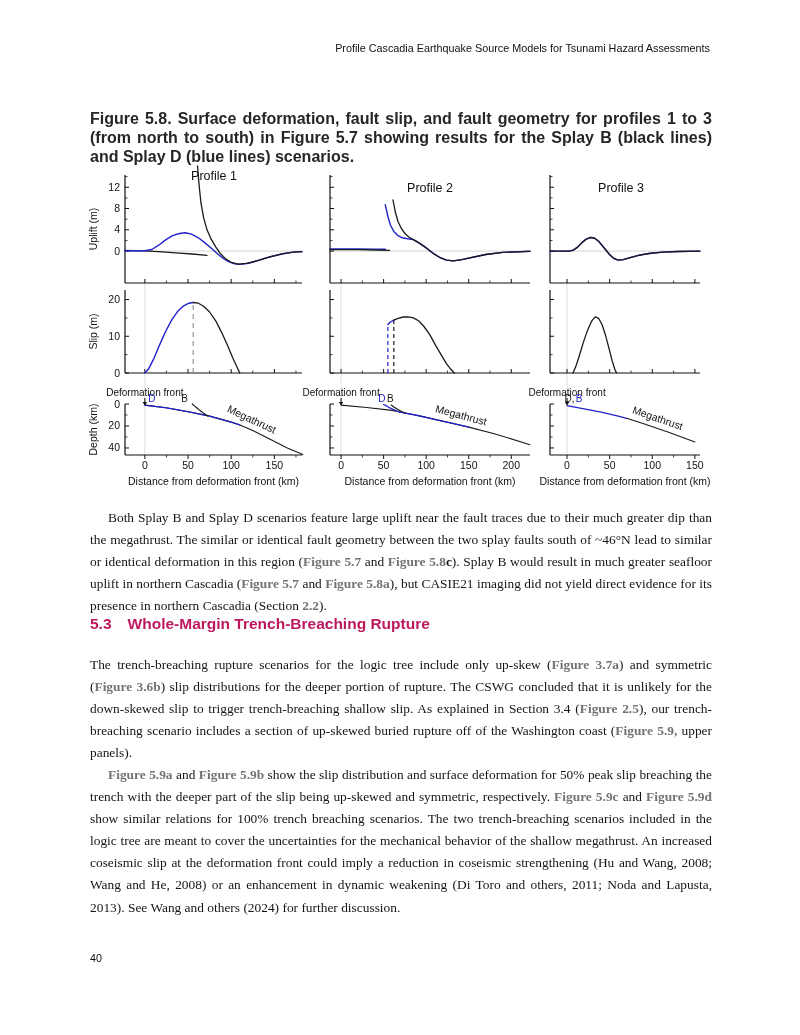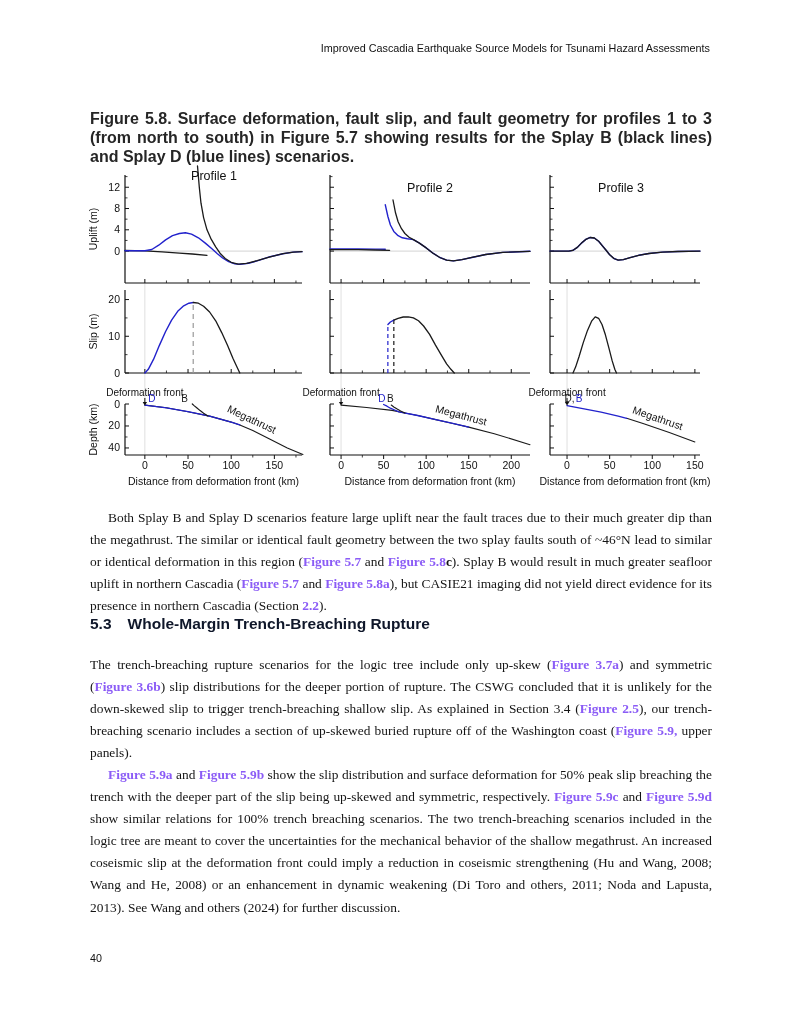--- a/index.html
+++ b/index.html
@@ -11,36 +11,36 @@
         font-family:"Liberation Sans",sans-serif;font-weight:bold;font-size:16px;
         line-height:19px;color:#262626;text-align:justify;}
   .figure-wrap{position:absolute;top:158px;left:85px;width:645px;height:347px;}
   svg{font-family:"Liberation Sans",sans-serif;}
   .body-para{position:absolute;left:90px;width:622px;margin:0;font-size:13.4px;
         line-height:22.1px;text-align:justify;color:#141414;}
   .body-para.indent{text-indent:18px;}
   .p1{top:507px;}
   .p2{top:654px;}
   .p3{top:764px;font-family:Liberation Serif, serif;}
-  .xref{color:#8b5cf6;font-weight:bold;}
+  .xref{color:#737373;font-weight:bold;}
   .bold-black{font-weight:bold;color:#141414;}
   .section-heading{position:absolute;top:615px;left:90px;width:622px;margin:0;
         font-family:"Liberation Sans",sans-serif;font-weight:bold;font-size:15.5px;
-        color:#0f172a;}
+        color:#be185d;}
   .section-heading .num{margin-right:16px;}
   .page-footer{position:absolute;top:952px;left:90px;right:90px;display:flex;
         justify-content:space-between;font-family:"Liberation Sans",sans-serif;
         font-size:10.7px;color:#111;}
 </style>
 </head>
 <body>
 
 <div class="page">
 
-  <div class="running-header">Improved Cascadia Earthquake Source Models for Tsunami Hazard Assessments</div>
+  <div class="running-header">Profile Cascadia Earthquake Source Models for Tsunami Hazard Assessments</div>
 
   <div class="figure-caption">Figure 5.8. Surface deformation, fault slip, and fault geometry for profiles 1 to 3 (from north to south) in Figure 5.7 showing results for the Splay B (black lines) and Splay D (blue lines) scenarios.</div>
 
   <div class="figure-wrap">
     <svg id="figure-svg" width="645" height="347" viewBox="0 0 645 347">
         <line x1="59.858536585365854" y1="125" x2="59.858536585365854" y2="297" stroke="#dcdcdc" stroke-width="0.9"></line>
         <line x1="256.06382978723406" y1="125" x2="256.06382978723406" y2="297" stroke="#dcdcdc" stroke-width="0.9"></line>
         <line x1="482.04545454545456" y1="125" x2="482.04545454545456" y2="297" stroke="#dcdcdc" stroke-width="0.9"></line>
         <line x1="40" y1="93.07881773399015" x2="217" y2="93.07881773399015" stroke="#c8c8c8" stroke-width="0.8"></line>
         <line x1="40" y1="17" x2="40" y2="125" stroke="#111" stroke-width="1.2"></line>

